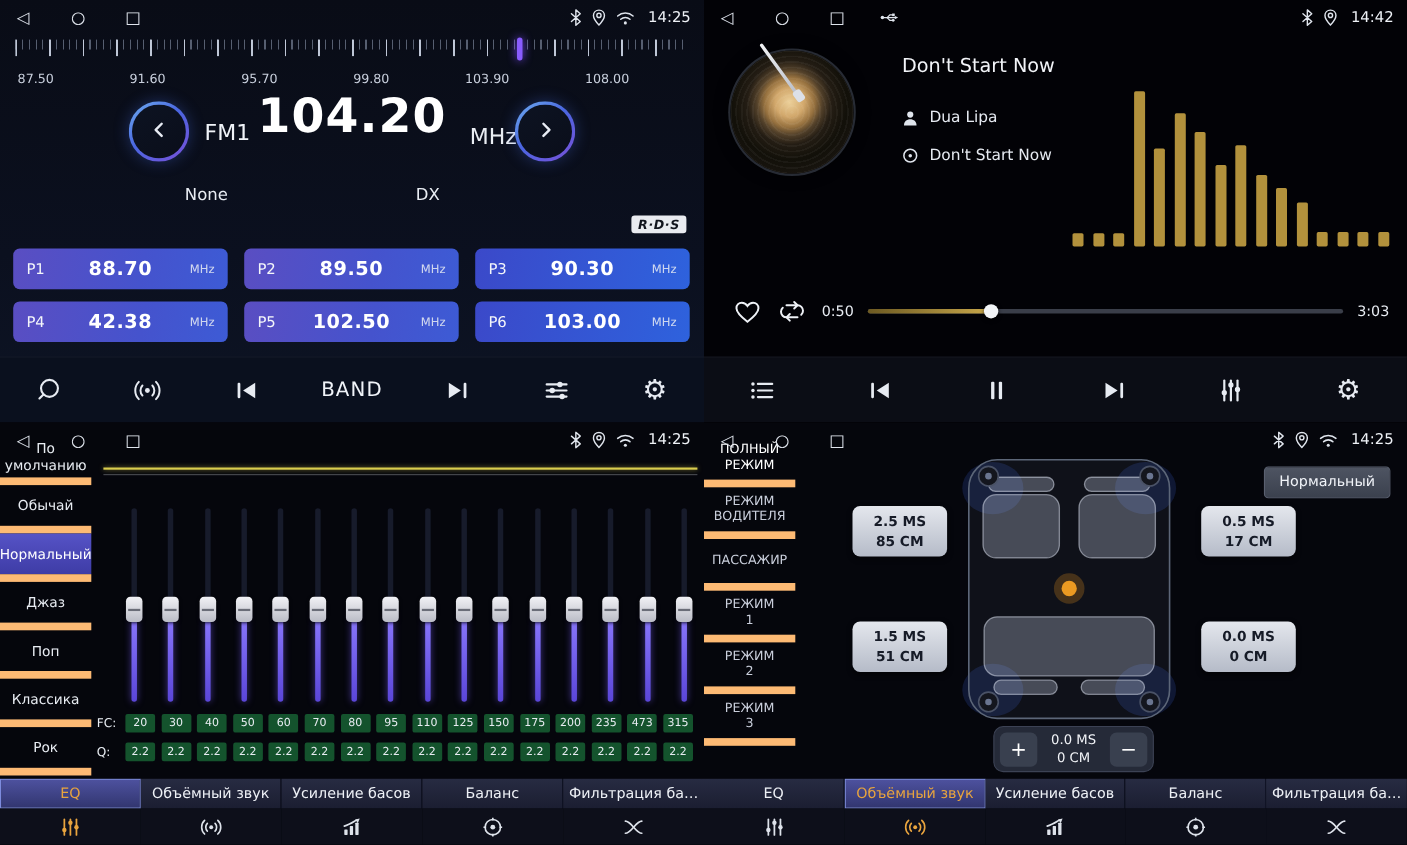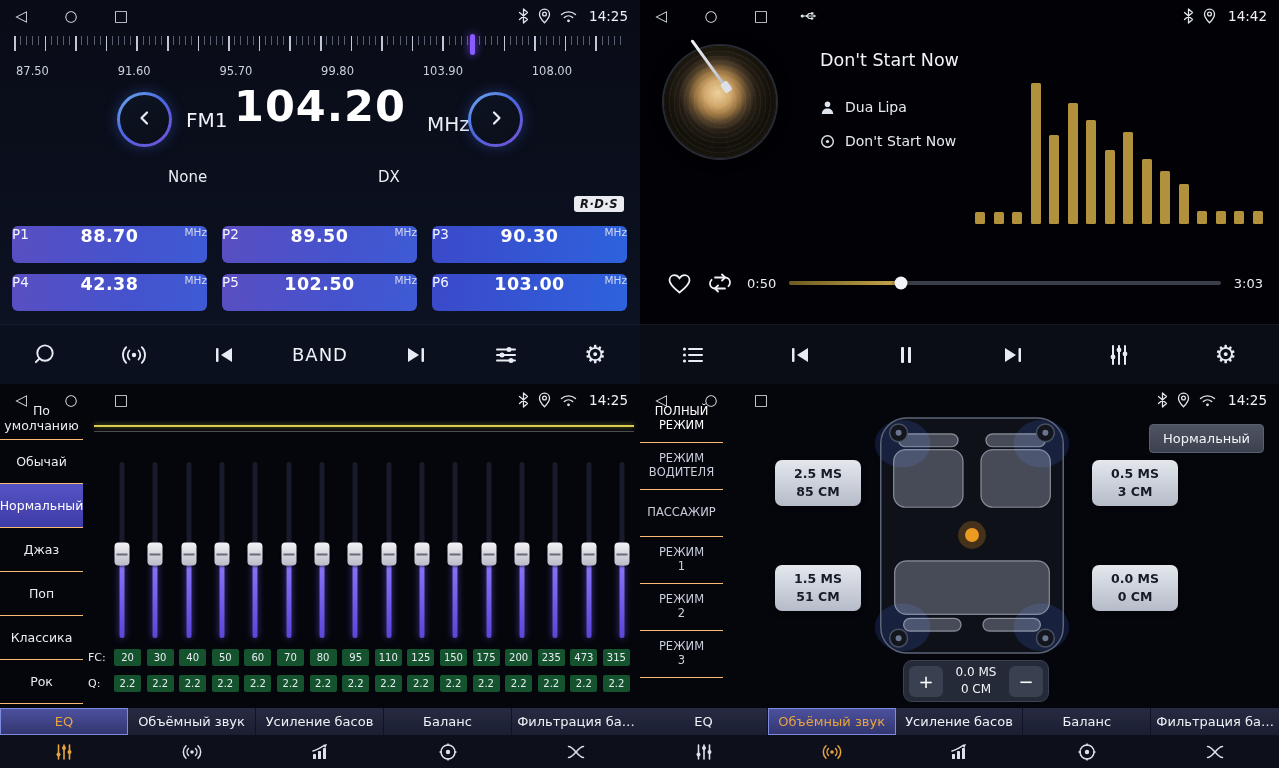--- a/index.html
+++ b/index.html
@@ -35,21 +35,21 @@
     display:flex;align-items:center;justify-content:center;cursor:pointer;box-shadow:0 0 14px rgba(70,110,230,.35)}
   .circle-btn.left-btn{left:117px;top:4px}
   .circle-btn.right-btn{left:468px;top:4px}
   .fm1{position:absolute;left:186px;top:20px;font-size:20px;color:#f0f3f8}
   .none{position:absolute;left:168px;top:80px;font-size:15px}
   .freq-big{position:absolute;left:0;right:0;top:-7px;text-align:center;font-size:43px;font-weight:bold;letter-spacing:1px;color:#fff}
   .mhz{position:absolute;left:427px;top:24px;font-size:20px}
   .dx{position:absolute;left:378px;top:80px;font-size:15px}
   .rds-badge{position:absolute;right:16px;top:108px;background:#e9ebf0;color:#11141d;font-size:11.5px;font-weight:bold;font-style:italic;padding:1px 6px;border-radius:3px;letter-spacing:.5px}
   .presets{position:absolute;top:226px;left:12px;right:13px;display:grid;grid-template-columns:repeat(3,1fr);column-gap:15px;row-gap:11px}
-  .preset{height:37px;border-radius:6px;display:flex;align-items:flex-start;padding:0 0;cursor:pointer}
+  .preset{height:37px;border-radius:6px;display:flex;align-items:center;padding:0 12px;cursor:pointer}
   .preset.purple{background:linear-gradient(100deg,#5a4ec2,#4553cd 60%,#3d5bd5)}
   .preset.blue{background:linear-gradient(100deg,#3b49c9,#2e62dd)}
   .p-label{font-size:13.5px;width:30px;color:#f4f6fa}
   .p-freq{flex:1;text-align:center;font-size:17.5px;font-weight:bold;letter-spacing:.5px;color:#fff}
   .p-unit{font-size:10.5px;opacity:.85;width:30px;text-align:right}
   .toolbar{position:absolute;bottom:0;left:0;right:0;height:60px;display:flex;align-items:center;justify-content:space-around;border-top:1px solid rgba(255,255,255,.05)}
   .radio .toolbar{background:#0a101e}
   .player .toolbar{background:#0b0d15}
   .tb-icon{display:flex;align-items:center;justify-content:center;color:#e7ebf2;cursor:pointer;width:42px;height:42px}
   .band-label{font-size:18px;letter-spacing:1px;cursor:pointer;color:#f0f3f8}
@@ -70,21 +70,21 @@
   .visualizer{position:absolute;left:335px;top:76px;width:288px;height:148px;display:flex;align-items:flex-end;justify-content:space-between}
   .vbar{width:10px;border-radius:1.5px;background:#b2913c}
   .progress-row{position:absolute;top:270px;left:26px;right:16px;height:26px;display:flex;align-items:center;gap:13px;font-size:13px}
   .like-icon,.repeat-icon{cursor:pointer;display:flex;color:#eef1f6}
   .ptrack{flex:1;height:4px;background:#3a3e49;border-radius:2px;position:relative;cursor:pointer}
   .pfill{position:absolute;left:0;top:0;bottom:0;background:linear-gradient(90deg,#6d5a22,#c9a84b);border-radius:2px}
   .pknob{position:absolute;top:50%;width:13px;height:13px;border-radius:50%;background:#f2f4f7;transform:translate(-50%,-50%);box-shadow:0 1px 4px rgba(0,0,0,.7)}
 
   
   .side-list{position:absolute;left:0;top:12px;width:83px;z-index:5}
-  .side-item{min-height:44px;display:flex;align-items:center;justify-content:center;text-align:center;font-size:12.5px;color:#e8ecf2;border-bottom:1px solid #fdba74;padding:4px 15px;line-height:1.2;cursor:pointer}
+  .side-item{min-height:44px;display:flex;align-items:center;justify-content:center;text-align:center;font-size:12.5px;color:#e8ecf2;border-bottom:7px solid #fdba74;padding:4px 15px;line-height:1.2;cursor:pointer}
   .side-item.selected{background:linear-gradient(180deg,#5653c6,#3e3ca6);color:#fff}
   .soundfield .side-item{font-size:11.5px;font-weight:normal;color:#c9cedb;min-height:47px}
   .soundfield .side-item.selected{background:none;color:#fff}
 
   
   .eq-main{position:absolute;left:84px;top:32px;right:0;height:292px}
   .eq-line-yellow{position:absolute;top:9px;left:10px;right:6px;height:2px;background:#d9cc4e;box-shadow:0 0 5px rgba(217,204,78,.6)}
   .eq-line-gray{position:absolute;top:15px;left:10px;right:6px;height:1px;background:rgba(230,235,245,.3)}
   .db-scale{position:absolute;left:0;top:57px;width:26px;height:166px;display:flex;flex-direction:column;justify-content:space-between;align-items:flex-end;font-size:11px;color:#dfe4ec}
   .eq-sliders-row{position:absolute;left:30px;right:10px;top:46px;height:176px;display:flex;justify-content:space-between}
@@ -719,21 +719,21 @@
         <circle cx="100" cy="122" r="7" fill="#eb9a22"></circle>
       </svg>
     </div>
 
     <div class="delay-box fl">
       <div>2.5 MS</div>
       <div>85 CM</div>
     </div>
     <div class="delay-box fr">
       <div>0.5 MS</div>
-      <div>3 CM</div>
+      <div>17 CM</div>
     </div>
     <div class="delay-box rl">
       <div>1.5 MS</div>
       <div>51 CM</div>
     </div>
     <div class="delay-box rr">
       <div>0.0 MS</div>
       <div>0 CM</div>
     </div>
 

